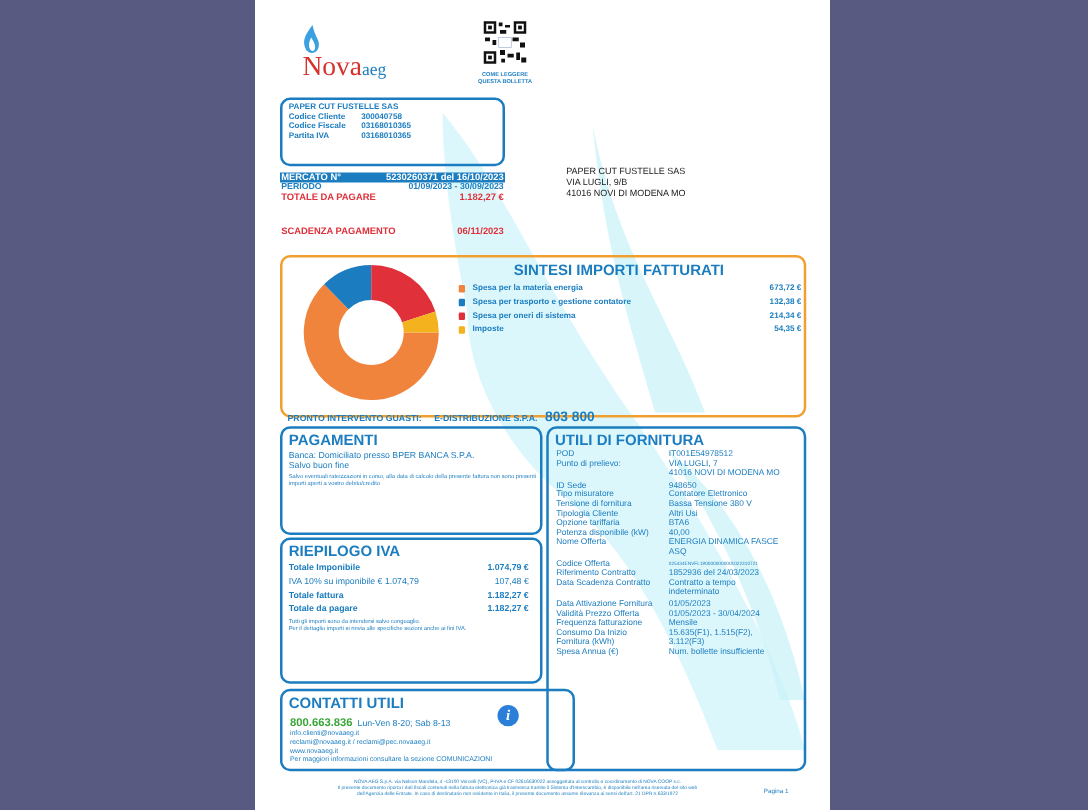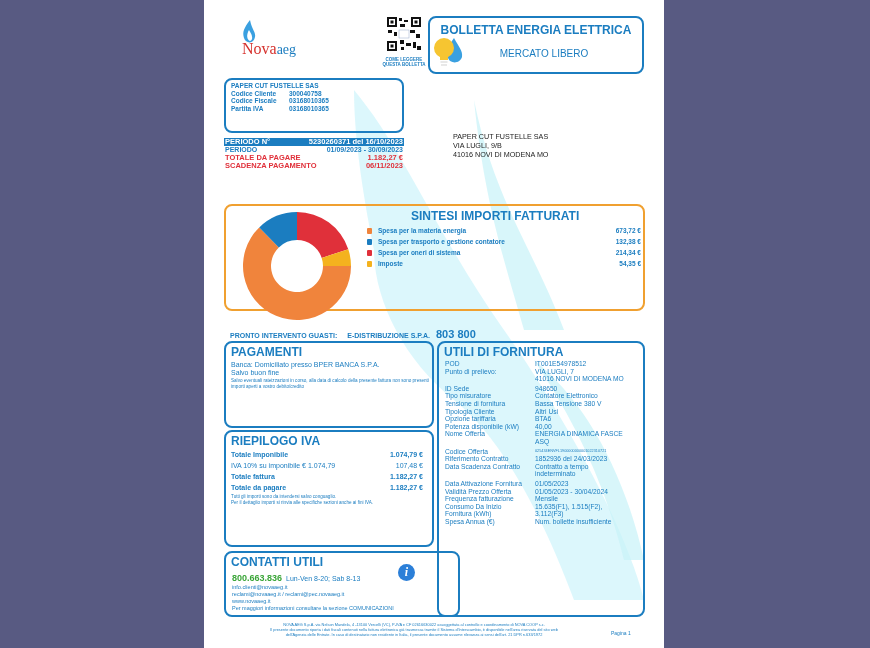--- a/index.html
+++ b/index.html
@@ -7,42 +7,42 @@
   body { background: #585a82; font-family: "Liberation Sans", sans-serif; position: relative; }
   .page { position: absolute; left: 204px; top: 0; width: 460px; height: 648px; background: #ffffff; overflow: hidden; }
   .wm { position: absolute; left: 0; top: 0; width: 460px; height: 648px; pointer-events: none; }
   .abs { position: absolute; }
   .blue { color: #1b7dc0; }
   .box { position: absolute; border: 2px solid #1b7dc0; border-radius: 8px; background: rgba(255,255,255,0.0); }
 
   
   .logo { left: 30px; top: 20px; width: 90px; height: 40px; }
   .logo-text { position: absolute; left: 8px; top: 20px; font-family: "Liberation Serif", serif; font-size: 16px; color: #1b7dc0; }
-  .logo-text .n { color: #d6322e; font-size: 16px; }
+  .logo-text .n { color: #d6322e; font-size: 22px; }
   .logo-text .small { font-size: 14px; }
   .qr { left: 182px; top: 16px; width: 36px; height: 36px; }
   .qr-label { left: 174px; top: 57px; width: 52px; font-size: 4.5px; line-height: 5px; text-align: center; color: #1b7dc0; font-weight: bold; }
 
   .title-box { left: 224px; top: 16px; width: 216px; height: 58px; border-width: 2px; }
   .title-main { position: absolute; left: 0; top: 5px; width: 100%; text-align: center; font-size: 12px; font-weight: bold; color: #1b7dc0; }
   .title-sub { position: absolute; left: 0; top: 30px; width: 100%; text-align: center; font-size: 10px; color: #1b7dc0; padding-left: 16px; }
   .bulb { position: absolute; left: 2px; top: 16px; width: 32px; height: 36px; }
 
   .client-box { left: 20px; top: 78px; width: 180px; height: 55px; }
   .client-box .row { font-size: 6.5px; font-weight: bold; color: #1b7dc0; line-height: 7.5px; white-space: nowrap; }
   .client-box .lbl { display: inline-block; width: 58px; }
 
   .inv { left: 20px; top: 138px; width: 180px; }
   .inv-head { background: #1b7dc0; color: #fff; font-size: 7.5px; font-weight: bold; height: 8px; line-height: 8px; display: flex; justify-content: space-between; padding: 0 1px; }
   .inv-row { font-size: 7px; font-weight: bold; height: 7.5px; line-height: 7.5px; display: flex; justify-content: space-between; padding: 0 1px; }
   .inv-row.big { font-size: 7.5px; height: 8.5px; line-height: 8.5px; }
 
   .addr { left: 249px; top: 132px; font-size: 7.2px; line-height: 9px; color: #222; }
 
-  .sintesi-box { left: 20px; top: 204px; width: 421px; height: 107px; border-color: #f0a030; }
+  .sintesi-box { left: 20px; top: 204px; width: 421px; height: 130px; border-color: #f0a030; }
   .donut { position: absolute; left: 15px; top: 4px; width: 112px; height: 112px; }
   .sintesi-title { position: absolute; left: 185px; top: 3px; font-size: 12px; font-weight: bold; color: #1b7dc0; }
   .legend { position: absolute; left: 141px; top: 19px; width: 274px; }
   .legend-row { display: flex; align-items: center; height: 11px; font-size: 6.5px; font-weight: bold; color: #1b7dc0; }
   .sw { width: 5px; height: 6px; margin-right: 6px; border-radius: 1px; }
   .legend-row .lbl { flex: 1; }
 
   .guasti { left: 26px; top: 328px; font-size: 7px; font-weight: bold; color: #1b7dc0; white-space: nowrap; }
   .guasti .num { font-size: 11px; margin-left: 4px; }
 
@@ -115,53 +115,42 @@
     <rect x="27" y="26" width="3" height="6" fill="#111"></rect>
       <rect x="31" y="30" width="4" height="4" fill="#111"></rect>
       <rect x="15" y="31" width="3" height="3" fill="#111"></rect>
     <rect x="13" y="14" width="10" height="8" fill="#fff" stroke="#9ac" stroke-width="0.5"></rect>
   </svg>
   <div class="abs qr-label">
     <div>COME LEGGERE</div>
     <div>QUESTA BOLLETTA</div>
   </div>
 
-  <div class="box title-box">
-    <div class="title-main">BOLLETTA ENERGIA ELETTRICA</div>
-    <svg class="bulb" viewBox="0 0 32 36">
-      <path d="M22 4 C16 12 14 18 16 24 C18 30 28 30 30 23 C31 17 27 13 22 4 Z" fill="#3aa0e0"></path>
-      <circle cx="12" cy="14" r="10" fill="#f6c531"></circle>
-      <rect x="8" y="23" width="8" height="3" fill="#f6c531"></rect>
-      <rect x="8.5" y="27" width="7" height="2" fill="#e8e8e8"></rect>
-      <rect x="9" y="30" width="6" height="2" fill="#e8e8e8"></rect>
-    </svg>
-    <div class="title-sub">MERCATO LIBERO</div>
-  </div>
 
   <div class="box client-box" style="padding:2px 5px;">
     <div class="row">PAPER CUT FUSTELLE SAS</div>
     <div class="row"><span class="lbl">Codice Cliente</span><span>300040758</span></div>
     <div class="row"><span class="lbl">Codice Fiscale</span><span>03168010365</span></div>
     <div class="row"><span class="lbl">Partita IVA</span><span>03168010365</span></div>
   </div>
 
   <div class="abs inv">
     <div class="inv-head">
-      <span>PERIODO N°</span>
+      <span>MERCATO N°</span>
       <span>5230260371 del 16/10/2023</span>
     </div>
     <div class="inv-row blue">
       <span>PERIODO</span>
       <span>01/09/2023 - 30/09/2023</span>
     </div>
     <div class="inv-row big" style="color:#e0303a;">
       <span>TOTALE DA PAGARE</span>
       <span>1.182,27 €</span>
     </div>
-    <div class="inv-row big" style="color:#e0303a;">
+    <div class="inv-row big" style="color:#e0303a;margin-top:19px;">
       <span>SCADENZA PAGAMENTO</span>
       <span>06/11/2023</span>
     </div>
   </div>
 
   <div class="abs addr">
     <div>PAPER CUT FUSTELLE SAS</div>
     <div>VIA LUGLI, 9/B</div>
     <div>41016 NOVI DI MODENA MO</div>
   </div>

